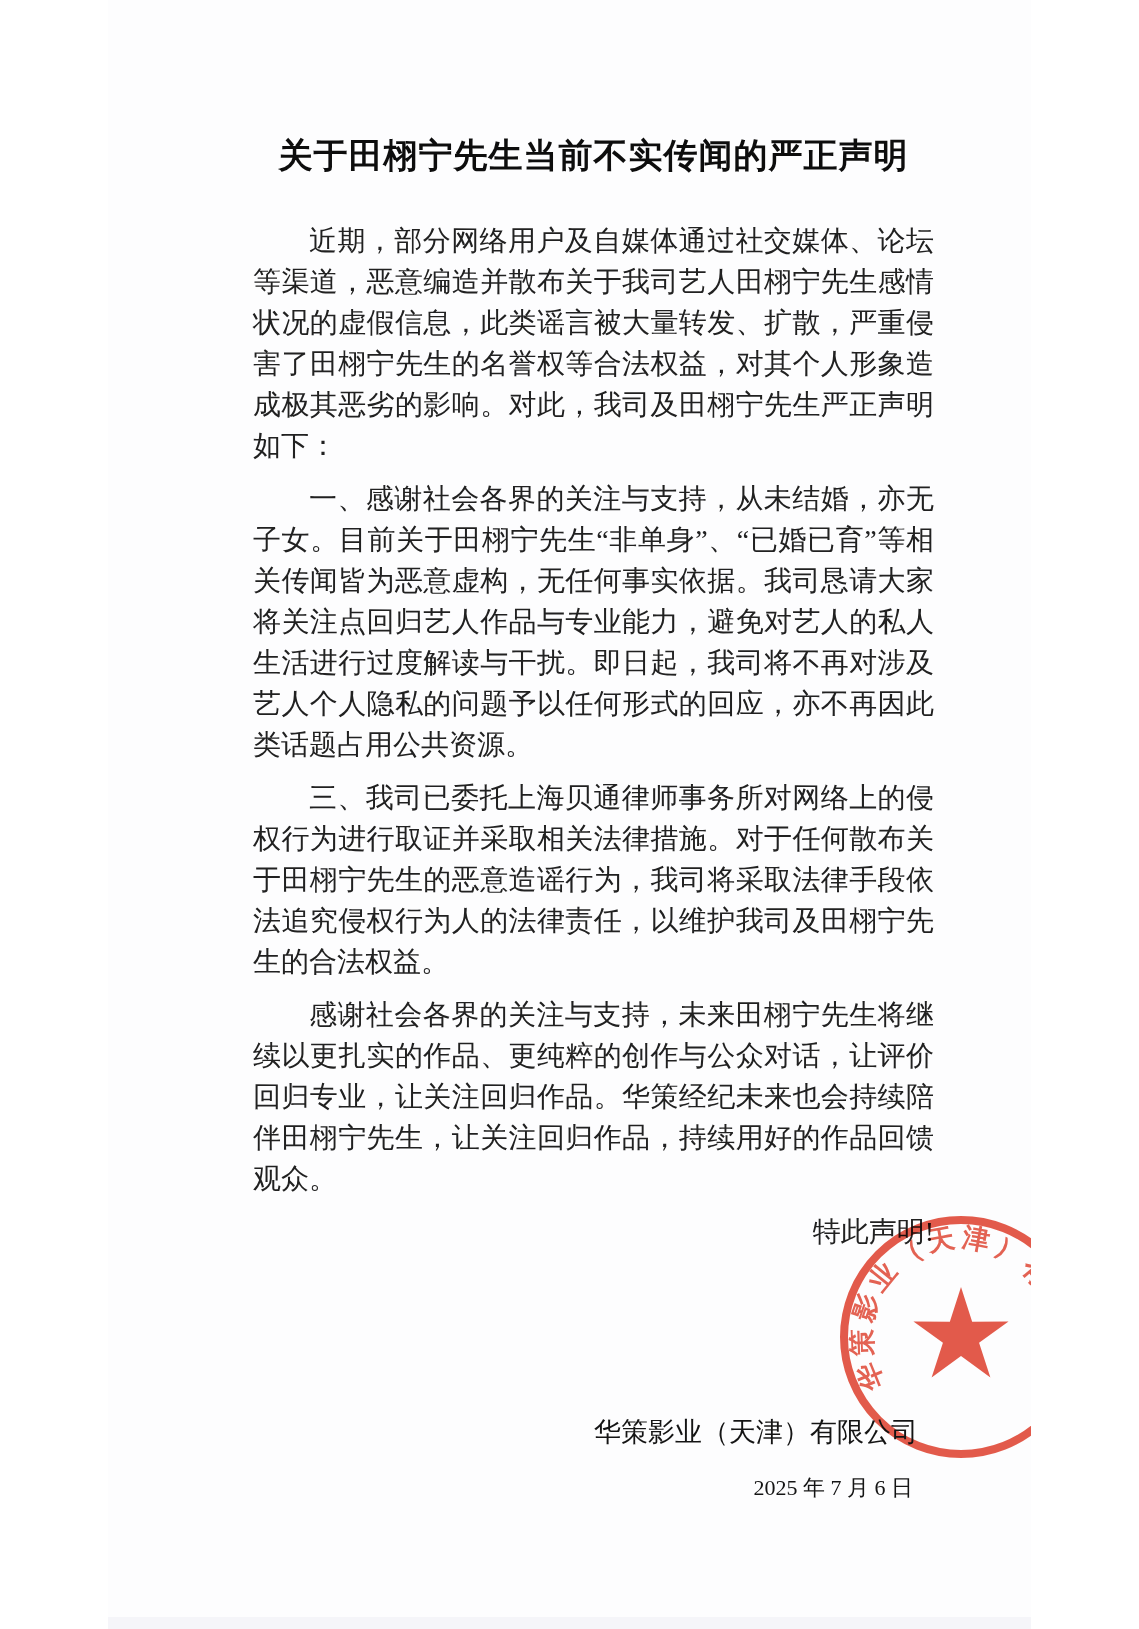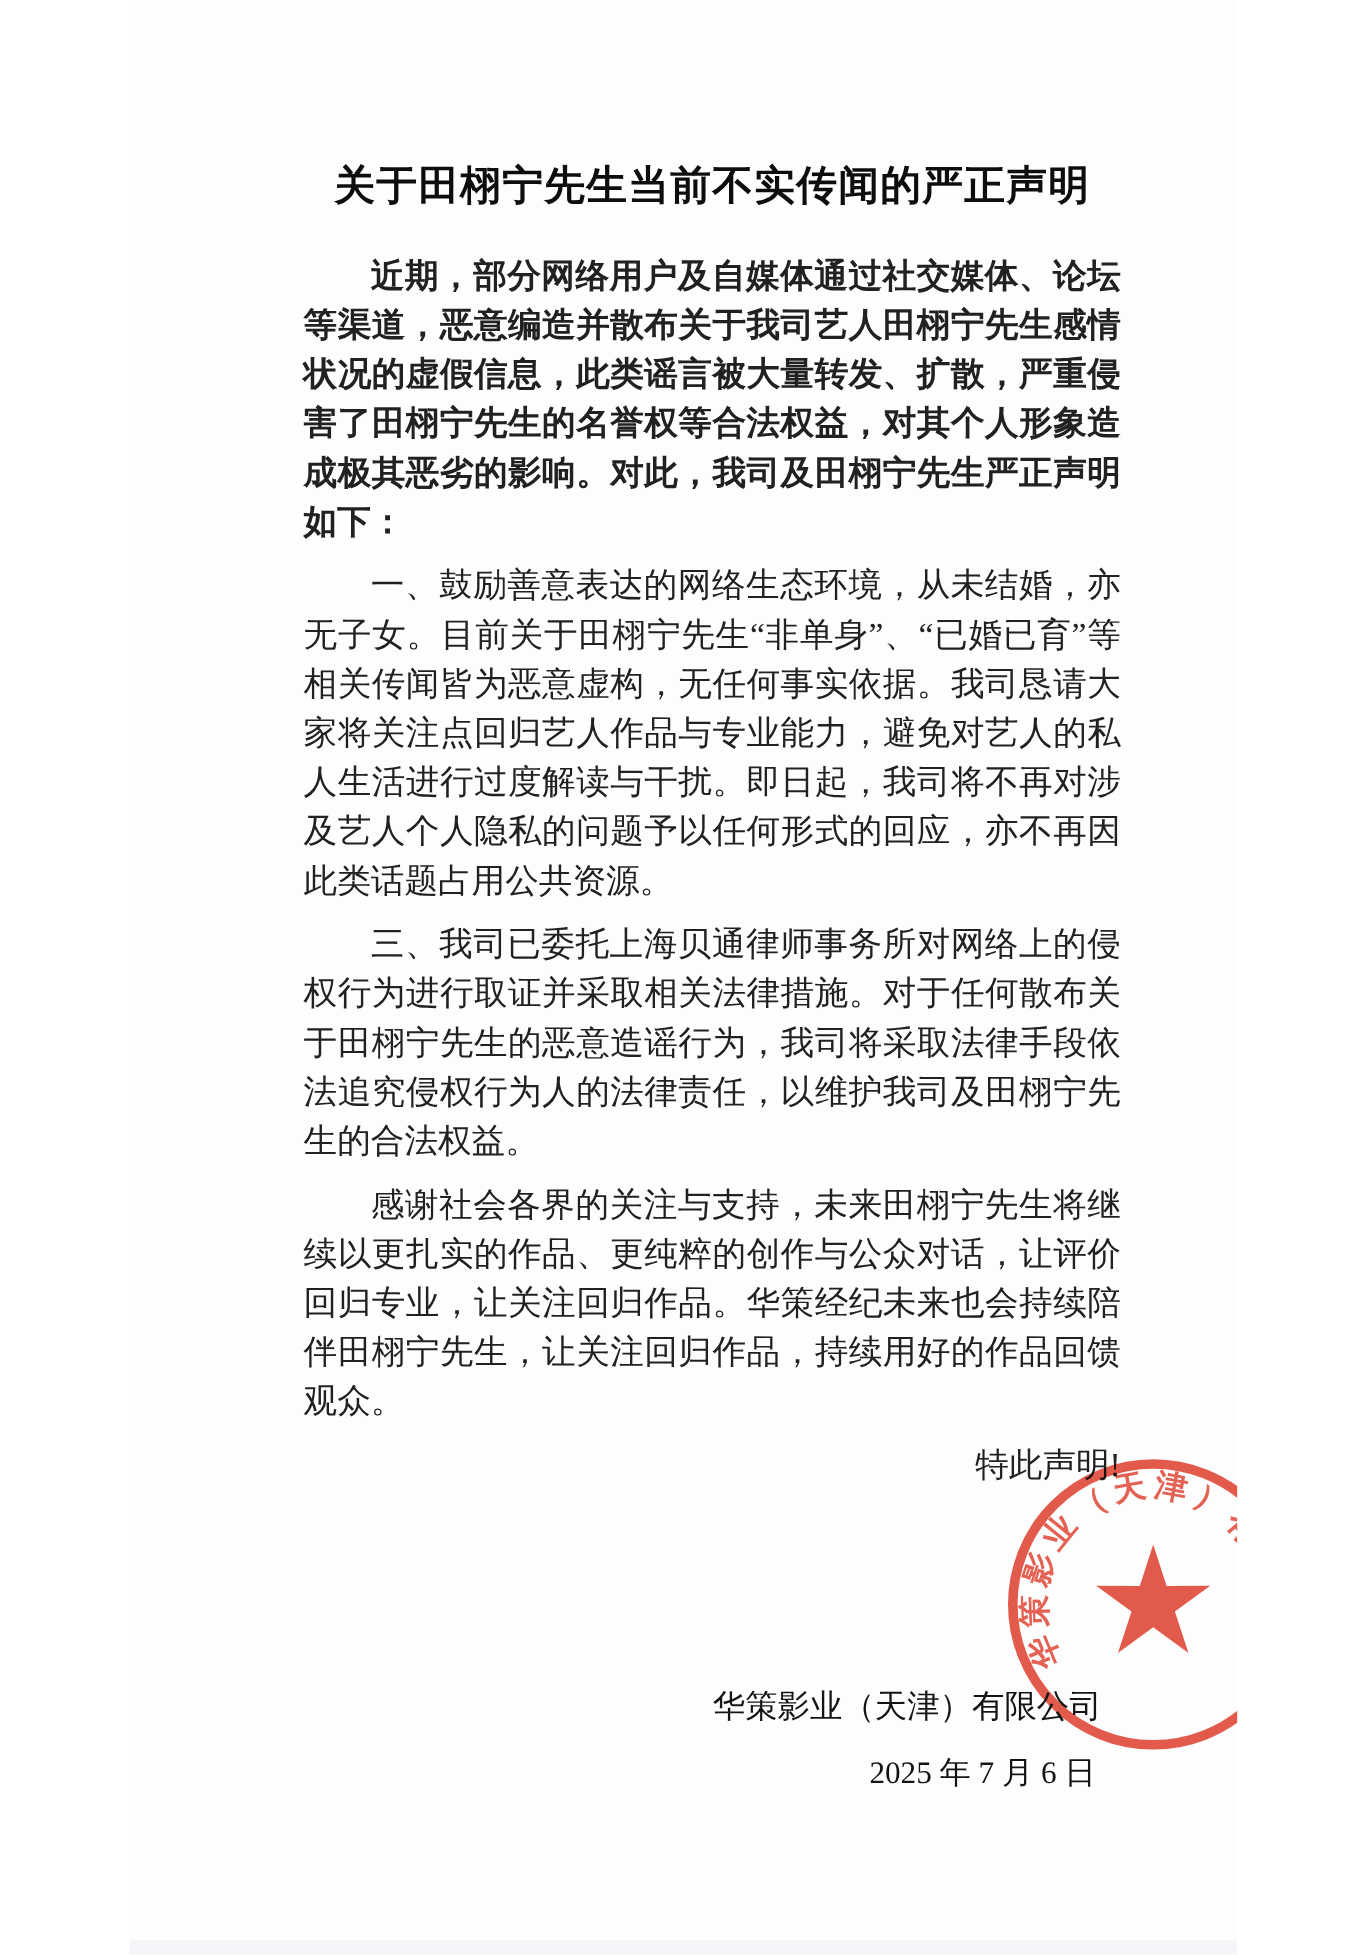--- a/index.html
+++ b/index.html
@@ -31,22 +31,21 @@
   }
   .doc-body p {
     margin: 12px 0 0 0;
     font-size: 28px;
     line-height: 41px;
     text-align: justify;
     text-indent: 2em;
     color: #212121;
   }
   .doc-body p.first {
-    margin-top: 30px;
-    font-weight: bold;
+    margin-top: 40px;
   }
   .doc-body p.closing {
     text-align: right;
   }
   .sign-area {
     position: relative;
     margin-top: 160px;
     text-align: right;
   }
   .sign-company {
@@ -55,21 +54,21 @@
     padding-right: 16px;
     font-size: 27px;
     line-height: 40px;
     color: #141414;
   }
   .sign-date {
     position: relative;
     z-index: 2;
     margin-top: 17px;
     padding-right: 21px;
-    font-size: 26px;
+    font-size: 22px;
     line-height: 38px;
     color: #141414;
   }
   .seal {
     position: absolute;
     left: 728px;
     top: 1212px;
     width: 250px;
     height: 250px;
     z-index: 1;
@@ -94,21 +93,21 @@
 </style>
 </head>
 <body>
 
 <div class="page">
 
   <h1 class="doc-title">关于田栩宁先生当前不实传闻的严正声明</h1>
 
   <div class="doc-body">
     <p class="first">近期，部分网络用户及自媒体通过社交媒体、论坛等渠道，恶意编造并散布关于我司艺人田栩宁先生感情状况的虚假信息，此类谣言被大量转发、扩散，严重侵害了田栩宁先生的名誉权等合法权益，对其个人形象造成极其恶劣的影响。对此，我司及田栩宁先生严正声明如下：</p>
-    <p>一、鼓励善意表达的网络生态环境，从未结婚，亦无子女。目前关于田栩宁先生“非单身”、“已婚已育”等相关传闻皆为恶意虚构，无任何事实依据。我司恳请大家将关注点回归艺人作品与专业能力，避免对艺人的私人生活进行过度解读与干扰。即日起，我司将不再对涉及艺人个人隐私的问题予以任何形式的回应，亦不再因此类话题占用公共资源。</p>
+    <p>一、感谢社会各界的关注与支持，从未结婚，亦无子女。目前关于田栩宁先生“非单身”、“已婚已育”等相关传闻皆为恶意虚构，无任何事实依据。我司恳请大家将关注点回归艺人作品与专业能力，避免对艺人的私人生活进行过度解读与干扰。即日起，我司将不再对涉及艺人个人隐私的问题予以任何形式的回应，亦不再因此类话题占用公共资源。</p>
     <p>三、我司已委托上海贝通律师事务所对网络上的侵权行为进行取证并采取相关法律措施。对于任何散布关于田栩宁先生的恶意造谣行为，我司将采取法律手段依法追究侵权行为人的法律责任，以维护我司及田栩宁先生的合法权益。</p>
     <p>感谢社会各界的关注与支持，未来田栩宁先生将继续以更扎实的作品、更纯粹的创作与公众对话，让评价回归专业，让关注回归作品。华策经纪未来也会持续陪伴田栩宁先生，让关注回归作品，持续用好的作品回馈观众。</p>
     <p class="closing">特此声明!</p>
   </div>
 
   <div class="sign-area">
     <div class="sign-company">华策影业（天津）有限公司</div>
     <div class="sign-date">2025 年 7 月 6 日</div>
   </div>
 

